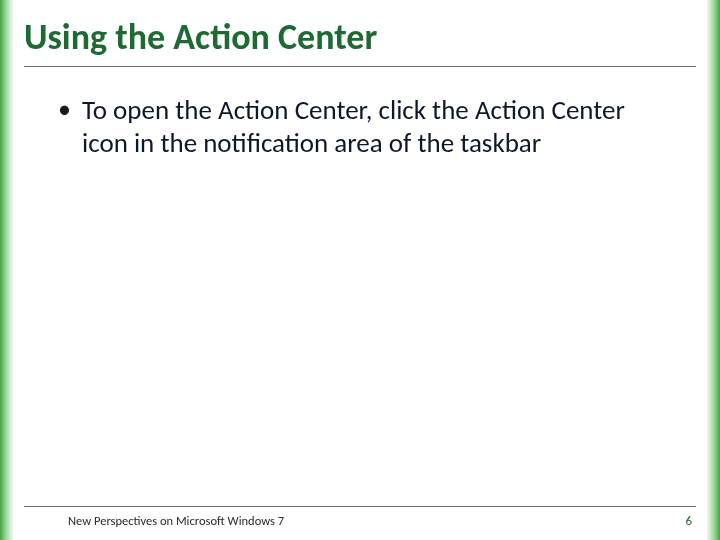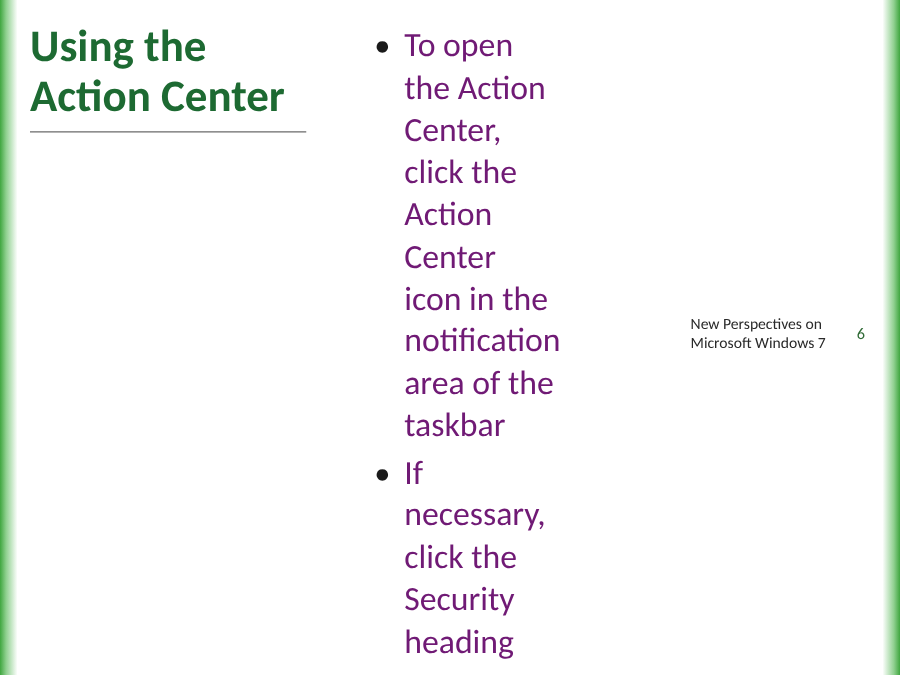--- a/index.html
+++ b/index.html
@@ -18,20 +18,21 @@
   .edge-left { left: 0; background: linear-gradient(to right, #3fa63f 0%, #8fd08f 35%, #ffffff 100%); }
   .edge-right { right: 0; background: linear-gradient(to left, #3fa63f 0%, #8fd08f 35%, #ffffff 100%); }
 
   .slide {
     position: absolute;
     left: 14px;
     right: 14px;
     top: 0;
     bottom: 0;
     display: flex;
+    flex-direction: column;
   }
 
   .title-wrap {
     padding: 18px 10px 6px 10px;
   }
   .title {
     font-size: 36px;
     font-weight: 700;
     color: #1d6a32;
     line-height: 1.1;
@@ -47,21 +48,21 @@
     padding: 20px 30px 0 40px;
   }
   ul.bullets {
     list-style: none;
   }
   ul.bullets li {
     position: relative;
     padding-left: 28px;
     font-size: 27px;
     line-height: 1.25;
-    color: #701a75;
+    color: #0f172a;
     margin-bottom: 4px;
   }
   ul.bullets li::before {
     content: "•";
     position: absolute;
     left: 4px;
     top: 0;
     color: #1a1a1a;
     font-size: 26px;
   }
@@ -91,21 +92,20 @@
 <div class="slide">
 
   <div class="title-wrap">
     <h1 class="title">Using the Action Center</h1>
     <div class="title-underline"></div>
   </div>
 
   <div class="content">
     <ul class="bullets">
       <li>To open the Action Center, click the Action Center icon in the notification area of the taskbar</li>
-      <li>If necessary, click the Security heading</li>
     </ul>
   </div>
 
   <div class="footer-line"></div>
   <div class="footer">
     <span>New Perspectives on Microsoft Windows 7</span>
     <span class="page-num">6</span>
   </div>
 
 </div>

